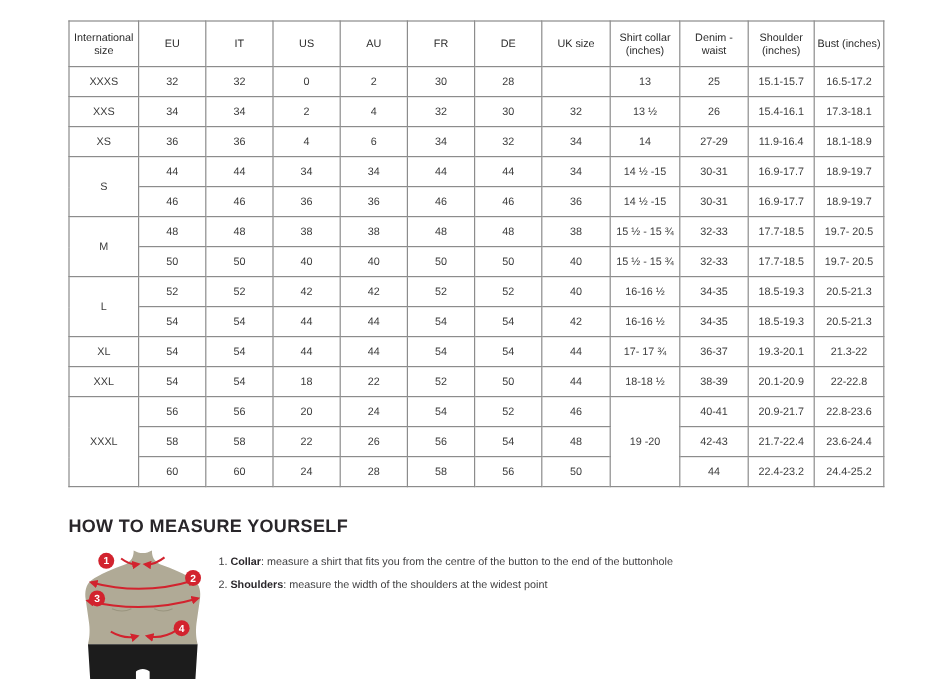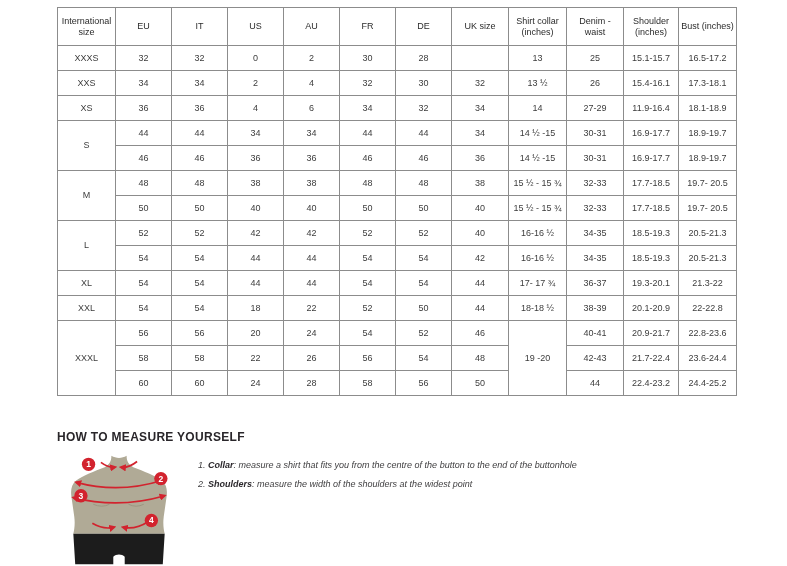--- a/index.html
+++ b/index.html
@@ -1,37 +1,37 @@
 <!DOCTYPE html>
 <html><head>
 <meta charset="utf-8">
 <style>
   html,body{margin:0;padding:0;background:#ffffff;}
   body{width:787px;height:566px;position:relative;font-family:"Liberation Sans",sans-serif;overflow:hidden;}
 
   
-  .chart-wrap{position:absolute;left:57px;top:7px;}
+  .chart-wrap{position:absolute;left:57px;top:17px;}
   table.size-chart{border-collapse:collapse;table-layout:fixed;}
   table.size-chart th, table.size-chart td{
     border:1px solid #8c8c8c;
     text-align:center;vertical-align:middle;
     font-size:9px;font-weight:normal;color:#3c3c3c;
     padding:0 2px;line-height:11px;
   }
   table.size-chart th{height:37px;color:#2b2b2b;}
   table.size-chart td{height:24px;}
   col.c-intl{width:58px;} col.c-std{width:56px;} col.c-uk{width:57px;}
   col.c-collar{width:58px;} col.c-denim{width:57px;} col.c-shoulder{width:55px;} col.c-bust{width:58px;}
 
   
   .measure{position:absolute;left:57px;top:430px;width:680px;}
-  .measure-title{font-size:12px;font-weight:bold;color:#29262a;letter-spacing:.3px;}
+  .measure-title{font-size:15px;font-weight:bold;color:#29262a;letter-spacing:.3px;}
   .measure-flex{display:flex;align-items:flex-start;margin-top:5px;}
   .torso-svg{flex:0 0 auto;margin-left:3px;}
-  .measure-list{margin:7px 0 0 20px;padding:0;list-style:none;font-style:italic;}
+  .measure-list{margin:7px 0 0 4px;padding:0;list-style:none;}
   .measure-item{font-size:9px;color:#414042;line-height:18.5px;white-space:nowrap;}
   .measure-item b{color:#2b282c;}
 </style>
 </head>
 <body>
 
 <div class="chart-wrap">
   <table class="size-chart">
     <colgroup>
       <col class="c-intl">

